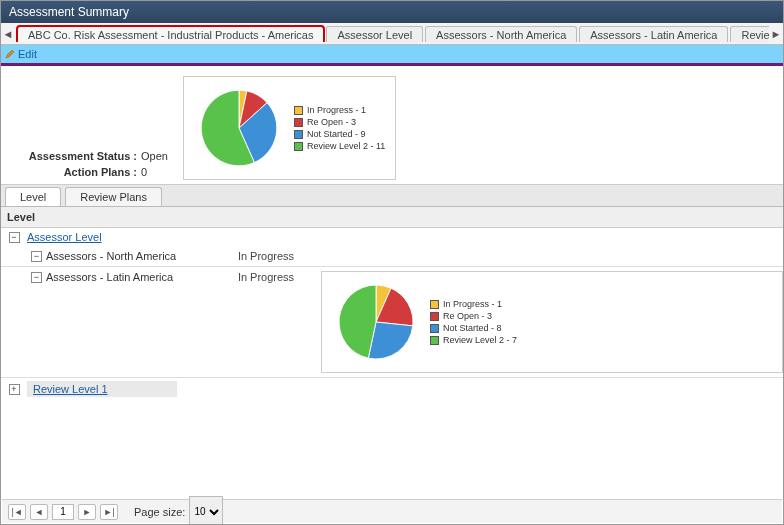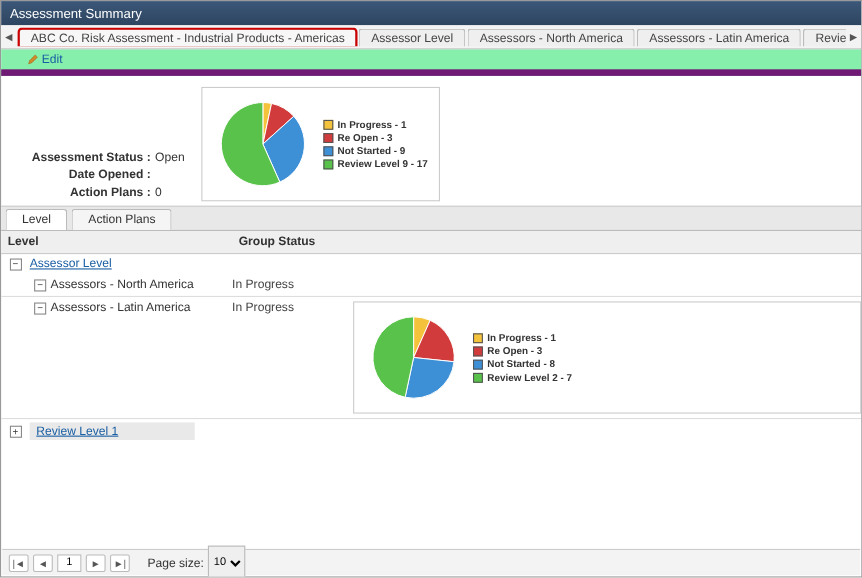--- a/index.html
+++ b/index.html
@@ -3,47 +3,47 @@
 <meta charset="utf-8">
 <style>
   * { box-sizing: border-box; margin:0; padding:0; font-family: Arial, Helvetica, sans-serif; }
   body { width:784px; height:525px; background:#fff; font-size:11px; color:#333; border:1px solid #999; overflow:hidden; }
   .titlebar { background:linear-gradient(#3b5778,#2e4560); color:#fff; padding:4px 8px; font-weight:normal; font-size:12px; }
   .tabstrip { display:flex; align-items:center; background:#f3f3f3; border-bottom:1px solid #bbb; height:22px; }
   .tabstrip .scroll-btn { width:14px; height:100%; display:flex; align-items:center; justify-content:center; color:#555; cursor:pointer; }
   .tabstrip .tab { padding:2px 10px; border:1px solid #bbb; border-bottom:none; background:#efefef; border-radius:3px 3px 0 0; margin-right:2px; cursor:pointer; white-space:nowrap; font-size:11px; color:#444; position:relative; top:1px;}
   .tabstrip .tab.active { outline:2px solid #c00; outline-offset:-1px; background:#f7f7f7;}
   .tabs-holder { display:flex; flex:1; overflow:hidden; align-items:flex-end; padding-left:2px;}
-  .toolbar { display:flex; align-items:center; gap:4px; padding:3px 24px; background:#86efac; border-bottom:6px solid #701a75; }
+  .toolbar { display:flex; align-items:center; gap:4px; padding:3px 4px; background:#7dd3fc; border-bottom:3px solid #701a75; }
   .toolbar .link { color:#1a5ea3; cursor:pointer; display:flex; align-items:center; gap:3px;}
   .icon-edit { width:10px; height:10px; display:inline-block; }
   .icon-edit svg { width:10px; height:10px; }
   .content { padding:4px 8px 0 8px; }
   .status-block { display:flex; gap:15px; padding:6px 4px 4px 12px;align-items:flex-end;}
   .status-list { font-size:11px; }
   .status-list .row { display:flex; padding:2px 0;}
   .status-list .lbl { width:120px; text-align:right; padding-right:4px; font-weight:bold; color:#333;}
-  .chart-box { border:1px solid #ccc; padding:6px 10px; display:flex; align-items:center; gap:10px; background:#fff;font-weight:bold;}
+  .chart-box { border:1px solid #ccc; padding:6px 10px; display:flex; align-items:center; gap:10px; background:#fff;}
   .legend { font-size:9px; }
   .legend .li { display:flex; align-items:center; gap:4px; padding:1px 0;}
   .legend .sw { width:9px; height:9px; border:1px solid #555; }
   .subtabs { display:flex; background:#e8e8e8; border-top:1px solid #ccc; border-bottom:1px solid #bbb; padding-top:2px;}
   .subtabs .stab { padding:3px 14px; border:1px solid #bbb; border-bottom:none; border-radius:3px 3px 0 0; background:#f5f5f5; margin-left:4px; cursor:pointer; font-size:11px;}
   .subtabs .stab.active { background:#fff; font-weight:normal;}
   .grid-header { display:flex; background:#efefef; border-bottom:1px solid #ccc; }
   .grid-header .col { padding:4px 6px; font-weight:bold; font-size:11px; color:#333;}
   .grid-body { max-height:262px; overflow:auto; }
   .tree-row { display:flex; align-items:center; padding:3px 4px; gap:4px;}
   .tree-row .indent1 { width:18px; display:flex; justify-content:center;}
   .tree-row .link { color:#1a5ea3; text-decoration:underline; cursor:pointer; }
   .grouplevel .grid-header .col:first-child{ width:210px;}
   .subgroup-row { display:flex; align-items:flex-start; border-bottom:1px solid #ddd; padding:4px 0;}
   .subgroup-row .left { width:210px; display:flex; flex-direction:column; padding-left:30px; gap:2px;}
   .subgroup-row .left .toggler-line{display:flex;align-items:center;gap:4px;}
-  .subgroup-row .mid { width:110px; color:#444; }
+  .subgroup-row .mid { width:110px; color:#444;text-align:center; }
   .subgroup-row .right { flex:1; }
   .pager { position:absolute; bottom:1px; left:1px; right:1px; background:#f3f3f3; border-top:1px solid #ccc; display:flex; align-items:center; gap:4px; padding:3px 6px; height:24px;}
   .pager .pbtn { width:18px; height:16px; border:1px solid #bbb; background:#fff; border-radius:2px; display:flex; align-items:center; justify-content:center; font-size:9px; cursor:pointer; color:#555;}
   .pager input[type="text"]{ width:22px; height:16px; border:1px solid #bbb; text-align:center; font-size:10px;}
   .pager .pgsize-label{ margin-left:12px; }
   .pager select{ height:32px; font-size:10px; border:1px solid #bbb;}
   svg.pie { display:block; }
   .toggler { width:11px; height:11px; border:1px solid #888; display:flex; align-items:center; justify-content:center; font-size:9px; line-height:1; cursor:pointer; background:#fff;}
   .shaded-cell { background:#e9e9e9; padding:2px 6px; display:inline-block; min-width:150px;}
   body { position:relative; }
@@ -81,24 +81,20 @@
 
 <div class="content">
 
   <div class="status-block">
     <div class="status-list">
       <div class="row">
           <span class="lbl">Assessment Status :</span>
           <span>Open</span>
         </div>
       <div class="row">
-          <span class="lbl">Date Opened :</span>
-          <span></span>
-        </div>
-      <div class="row">
           <span class="lbl">Action Plans :</span>
           <span>0</span>
         </div>
     </div>
     <div class="chart-box">
       <svg class="pie" width="90" height="90" viewBox="0 0 100 100">
           <path d="M 50 50 L 50 8 A 42 42 0 0 1 58.7322910143459 8.917800769180168 Z" fill="#f5c33b" stroke="#fff" stroke-width="1"></path>
           <path d="M 50 50 L 58.7322910143459 8.917800769180168 A 42 42 0 0 1 81.21208267005056 21.896514532927952 Z" fill="#d23b3b" stroke="#fff" stroke-width="1"></path>
           <path d="M 50 50 L 81.21208267005056 21.896514532927952 A 42 42 0 0 1 67.0829390091836 88.36890922098924 Z" fill="#3d8fd6" stroke="#fff" stroke-width="1"></path>
           <path d="M 50 50 L 67.0829390091836 88.36890922098924 A 42 42 0 1 1 49.99999999999999 8 Z" fill="#59c24a" stroke="#fff" stroke-width="1"></path>
@@ -111,37 +107,36 @@
           <div class="li">
             <span class="sw" style="background: rgb(210, 59, 59);"></span>
             <span>Re Open - 3</span>
           </div>
           <div class="li">
             <span class="sw" style="background: rgb(61, 143, 214);"></span>
             <span>Not Started - 9</span>
           </div>
           <div class="li">
             <span class="sw" style="background: rgb(89, 194, 74);"></span>
-            <span>Review Level 9 - 17</span>
+            <span>Review Level 2 - 11</span>
           </div>
         </div>
     </div>
   </div>
 
 </div>
 
 <div class="subtabs">
   <div class="stab active">Level</div>
-  <div class="stab">Action Plans</div>
+  <div class="stab">Review Plans</div>
 </div>
 
 <div class="grouplevel">
 <div class="grid-header">
   <div class="col col-level">Level</div>
-  <div class="col col-status">Group Status</div>
 </div>
 
 <div class="grid-body">
 
   <div class="tree-row">
     <span class="indent1">
           <span class="toggler">−</span>
         </span>
     <span class="link">Assessor Level</span>
   </div>

